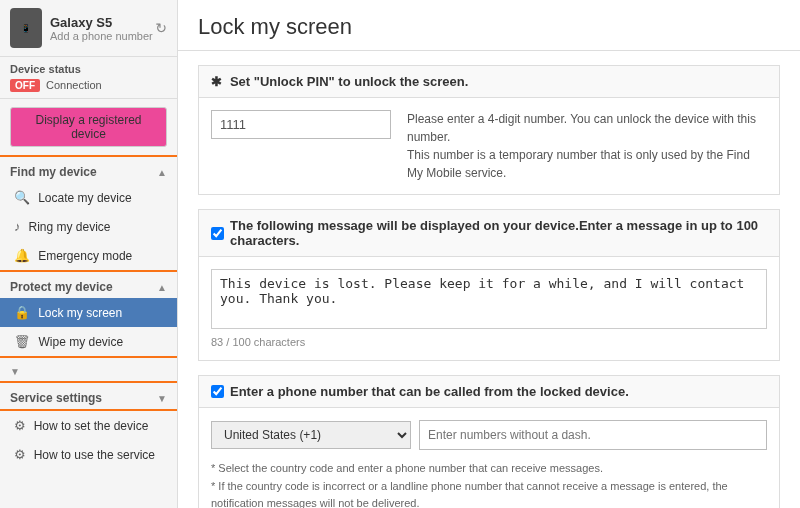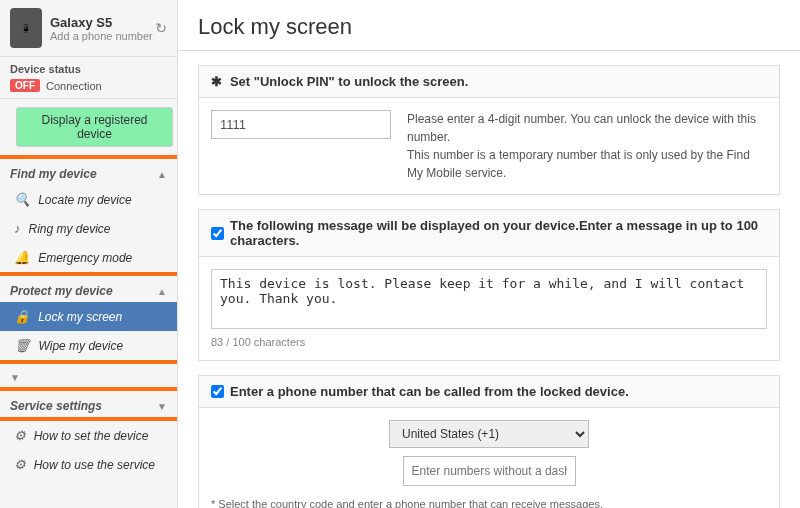--- a/index.html
+++ b/index.html
@@ -63,51 +63,50 @@
       border-bottom: 1px solid #ddd;
     }
     .device-status-label {
       font-size: 11px;
       font-weight: bold;
       color: #555;
       margin-bottom: 4px;
     }
     .status-row {
       display: flex;
-      align-items: flex-end;
+      align-items: flex-start;
       gap: 6px;
     }
     .off-badge {
       background: #e55;
       color: white;
       font-size: 10px;
       font-weight: bold;
       padding: 1px 5px;
       border-radius: 2px;
     }
     .status-text {
       font-size: 11px;
       color: #555;
     }
 
     .display-device-btn {
-      margin: 8px 16px;
+      margin: 8px 10px;
       padding: 5px 8px;
-      background: #86efac;
+      background: #ec4899;
       border: 1px solid #ccc;
       border-radius: 3px;
       cursor: pointer;
       font-size: 12px;
       color: #333;
       width: calc(100% - 20px);
     }
 
     .sidebar-section {
-      border-top: 4px solid #f97316;
-      font-style: italic;
+      border-top: 2px solid #f97316;
     }
     .sidebar-section-header {
       display: flex;
       align-items: center;
       justify-content: space-between;
       padding: 8px 10px 4px 10px;
       font-size: 12px;
       font-weight: bold;
       color: #555;
     }
@@ -214,21 +213,20 @@
       font-size: 12px;
       color: #555;
       margin-bottom: 10px;
       padding-left: 10px;
     }
     .phone-inputs {
       display: flex;
       gap: 8px;
       align-items: center;
       margin-bottom: 10px;
-      flex-direction: column;
     }
     .country-select {
       padding: 5px 8px;
       border: 1px solid #bbb;
       font-size: 12px;
       color: #333;
       width: 200px;
     }
     .phone-number-input {
       flex: 1;

